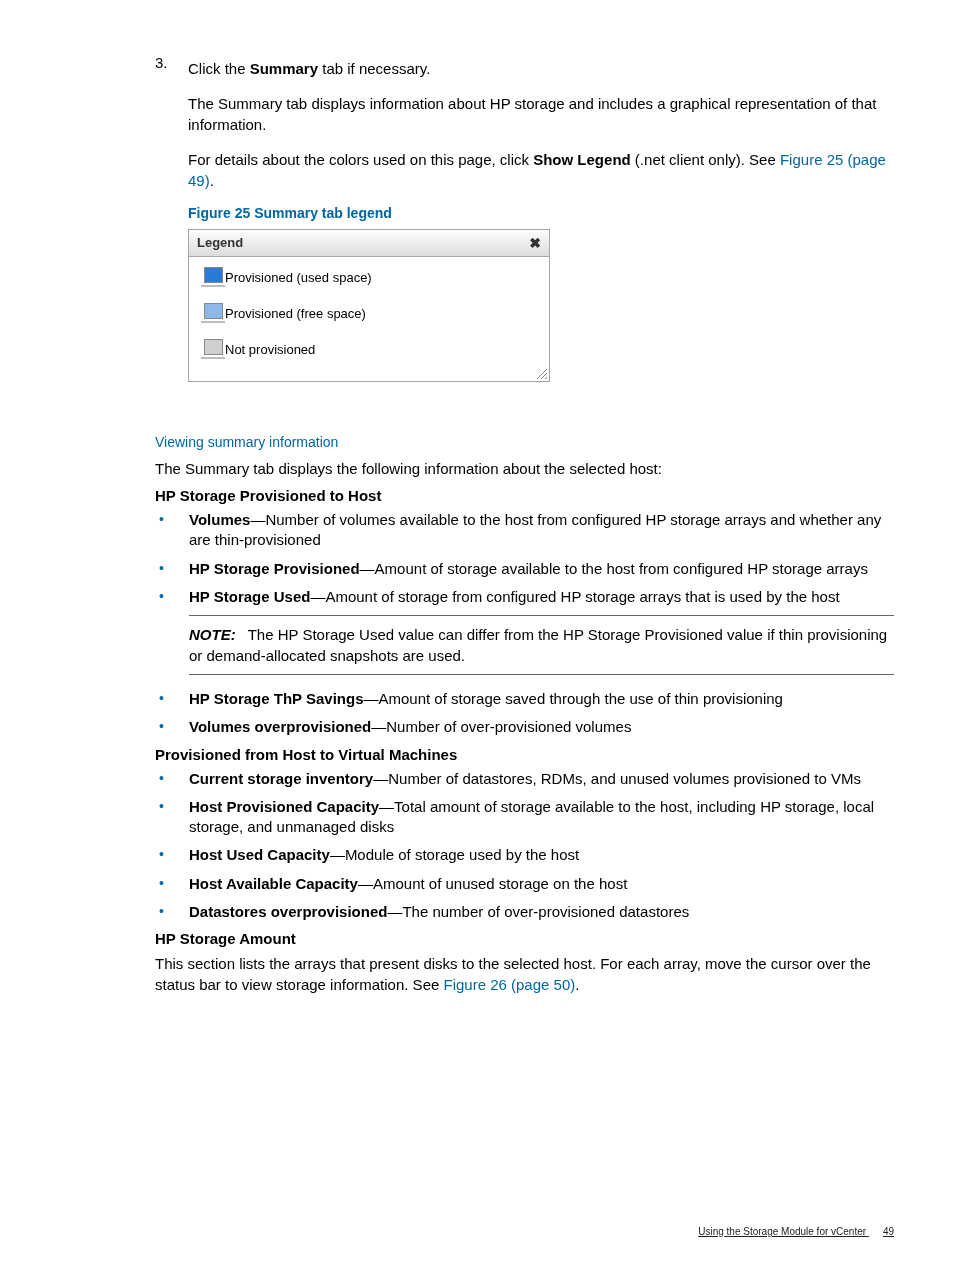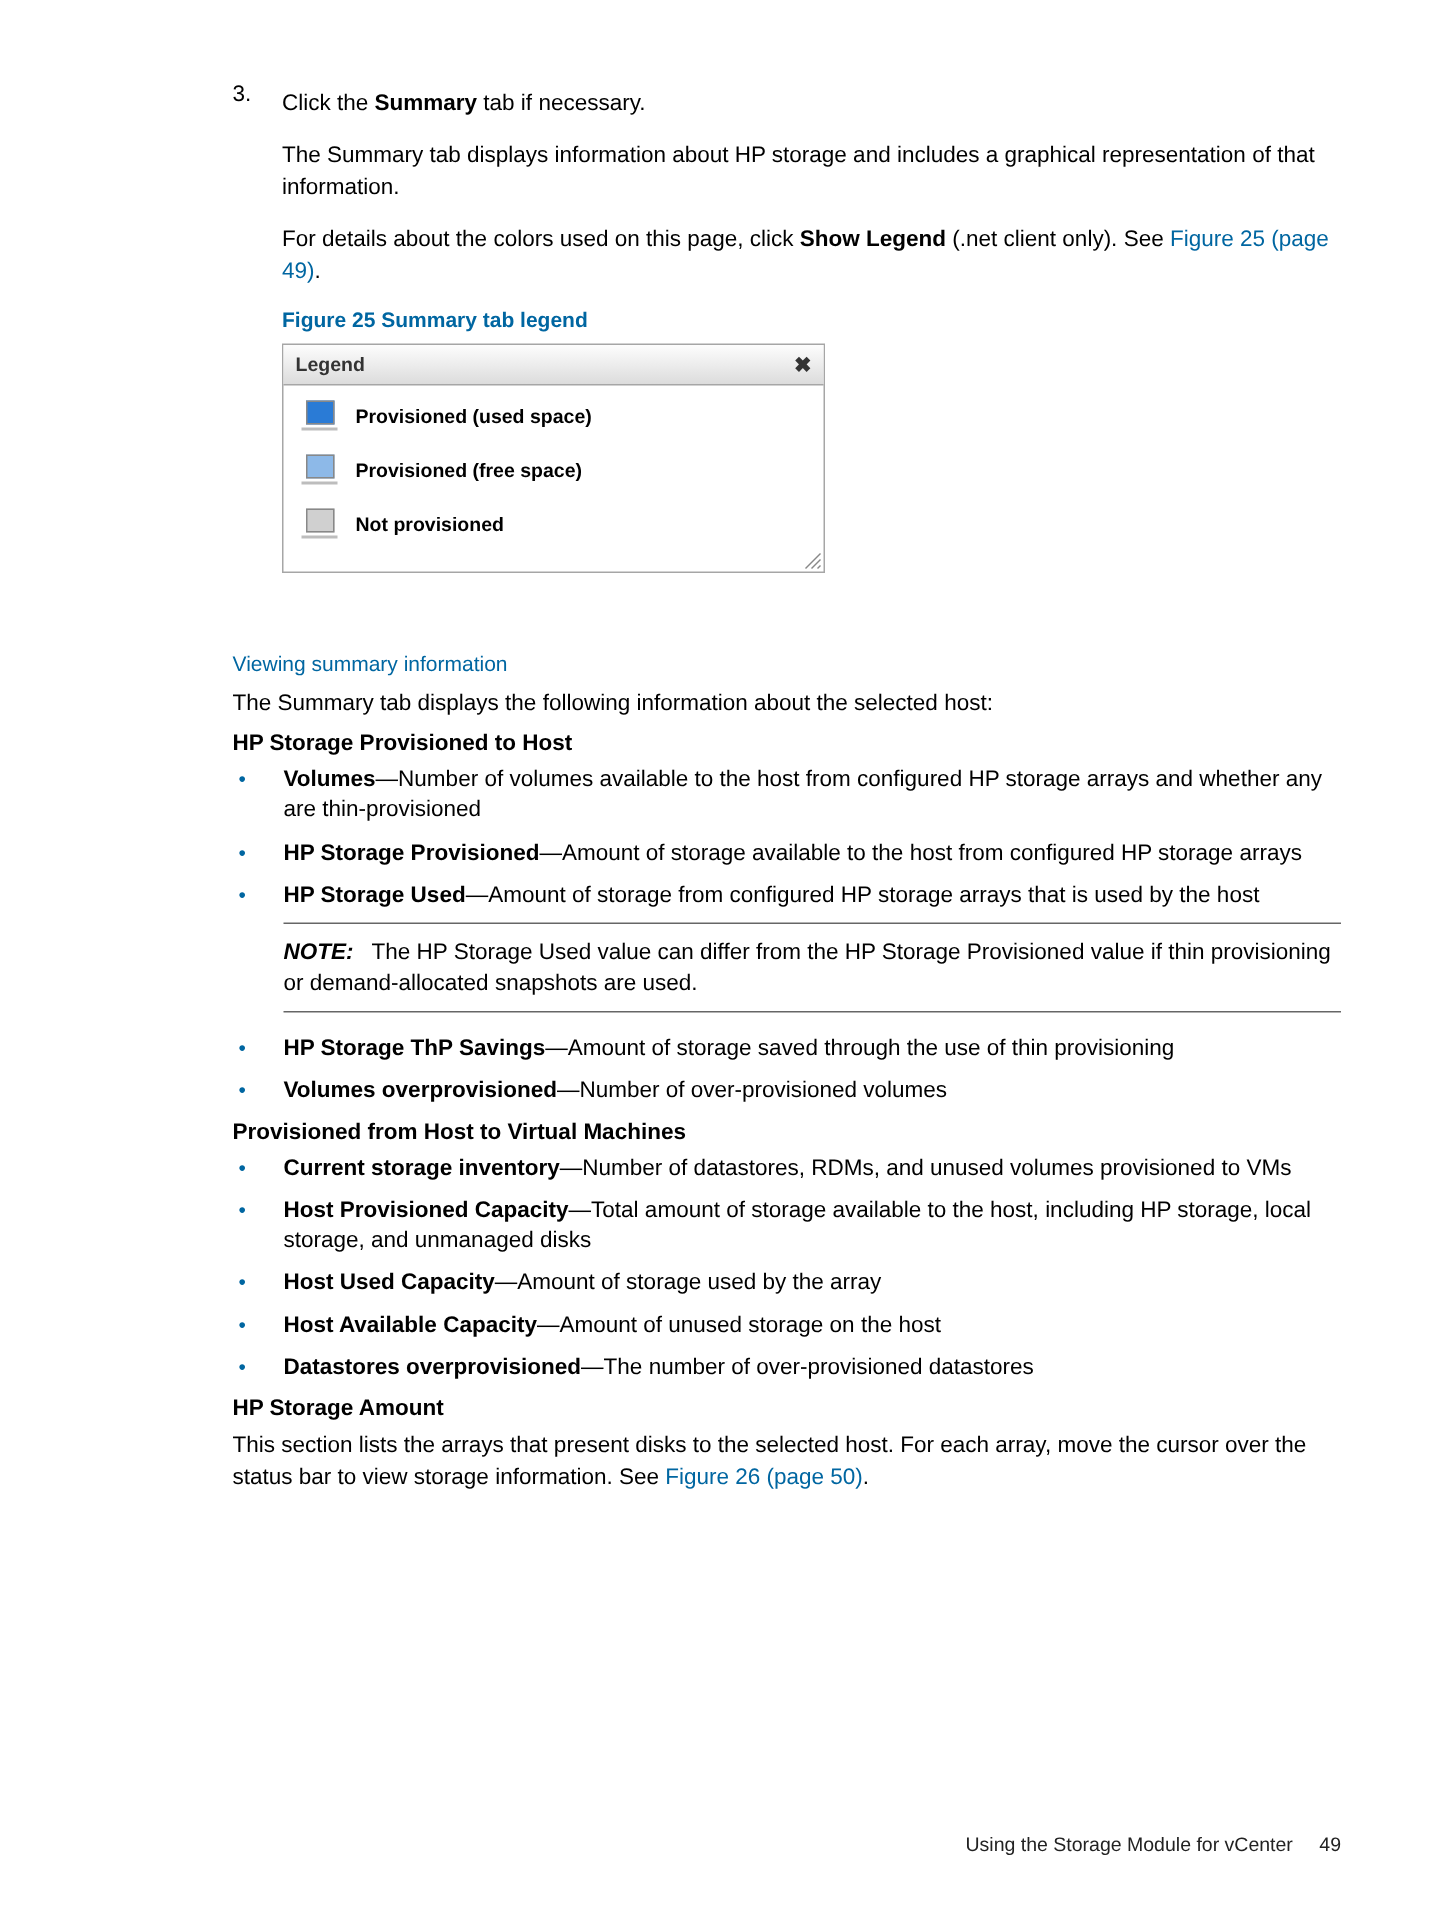--- a/index.html
+++ b/index.html
@@ -68,23 +68,21 @@
     cursor: pointer;
     font-size: 14px;
   }
   .legend-body {
     padding: 10px 12px 6px 12px;
     position: relative;
   }
   .legend-row {
     display: flex;
     align-items: center;
-    gap: 12px;
     margin-bottom: 16px;
-    font-weight: bold;
   }
   .swatch-wrap {
     width: 24px;
     display: flex;
     flex-direction: column;
     align-items: center;
   }
   .swatch {
     width: 17px;
     height: 14px;
@@ -144,22 +142,23 @@
     margin: 8px 0 14px 34px;
     padding: 8px 0;
     line-height: 1.4;
   }
   .note-label { font-weight: bold; margin-right: 12px; font-style: italic; }
 
   .footer {
     position: absolute;
     bottom: 34px;
     right: 60px;
-    font-size: 13px;
+    font-size: 10px;
     color: #222;
+    text-decoration: underline;
   }
   .footer .pg { margin-left: 14px; }
 </style>
 </head>
 <body>
 
 <div class="page">
 
   <ol class="numbered">
     <li>
@@ -254,21 +253,21 @@
       <li>
           <span class="dot">•</span>
           <div class="li-content"><b>Current storage inventory</b><span>—Number of datastores, RDMs, and unused volumes provisioned to VMs</span></div>
         </li>
       <li>
           <span class="dot">•</span>
           <div class="li-content"><b>Host Provisioned Capacity</b><span>—Total amount of storage available to the host, including HP storage, local storage, and unmanaged disks</span></div>
         </li>
       <li>
           <span class="dot">•</span>
-          <div class="li-content"><b>Host Used Capacity</b><span>—Amount of storage used by the array</span></div>
+          <div class="li-content"><b>Host Used Capacity</b><span>—Module of storage used by the host</span></div>
         </li>
       <li>
           <span class="dot">•</span>
           <div class="li-content"><b>Host Available Capacity</b><span>—Amount of unused storage on the host</span></div>
         </li>
       <li>
           <span class="dot">•</span>
           <div class="li-content"><b>Datastores overprovisioned</b><span>—The number of over-provisioned datastores</span></div>
         </li>
     </ul>

